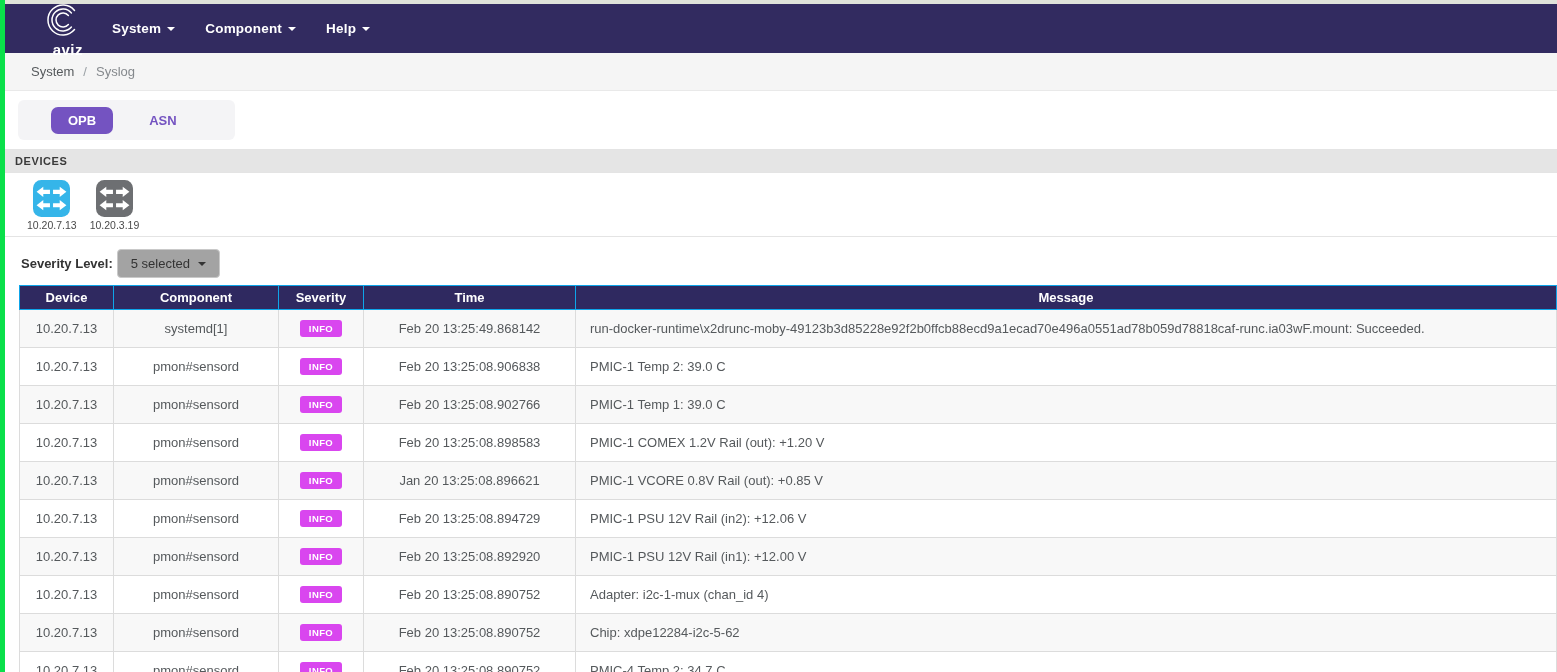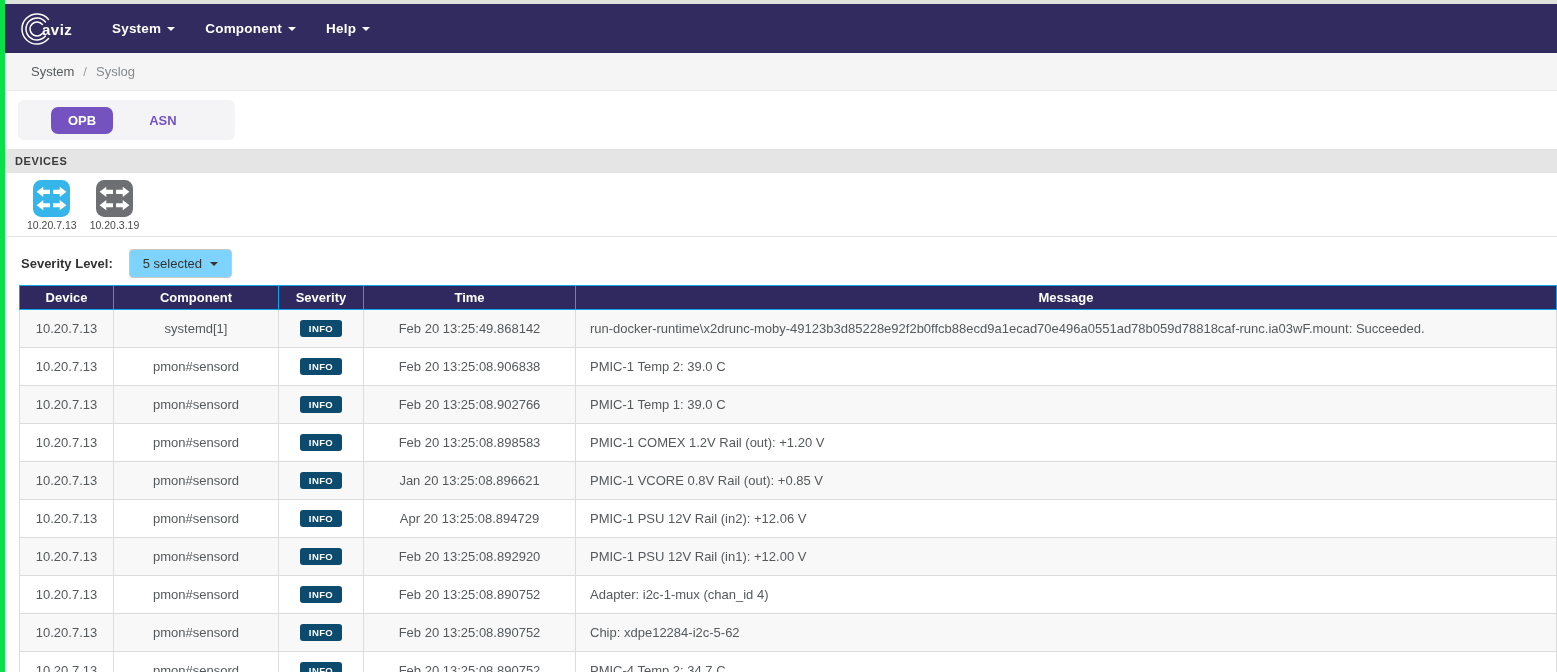--- a/index.html
+++ b/index.html
@@ -10,21 +10,21 @@
     border-left: 5px solid #0ae04a;
     position: relative;
   }
   .top-strip { height: 4px; background: #dfe2da; }
 
   
   .navbar {
     height: 49px; background: #322b60;
     display: flex; align-items: center; padding: 0 12px;
   }
-  .brand { display: flex; align-items: center; cursor: pointer; width: 66px; position: relative; }
+  .brand { display: flex; align-items: flex-end; cursor: pointer; width: 66px; position: relative; flex-direction: column; }
   .brand svg { display: block; }
   .brand-text {
     color: #fff; font-size: 15px; font-weight: bold; letter-spacing: .5px;
     margin-left: -15px; position: relative; top: 1px;
   }
   .nav-items { display: flex; align-items: center; margin-left: 14px; }
   .nav-item {
     color: #fff; font-size: 13.5px; font-weight: bold; letter-spacing: .2px;
     padding: 8px 15px; cursor: pointer; display: flex; align-items: center; gap: 6px;
   }
@@ -63,25 +63,25 @@
     background: #e5e5e5; border-bottom: 1px solid #e4e4e4;
     font-size: 11px; font-weight: bold; letter-spacing: .6px; color: #3a3a3a;
     padding: 5px 10px;
   }
   .devices-body { display: flex; gap: 13px; padding: 7px 10px 5px 22px; background: #fff; }
   .device-card { text-align: center; cursor: pointer; }
   .device-card svg { display: block; margin: 0 auto; }
   .device-label { font-size: 10.5px; color: #4a4a4a; margin-top: 2px; }
 
   
-  .severity-row { display: flex; align-items: center; gap: 16px; margin: 12px 0 7px 16px; }
+  .severity-row { display: flex; align-items: center; gap: 4px; margin: 12px 0 7px 16px; }
   .severity-label { font-size: 13px; font-weight: bold; color: #333; }
   .dropdown-btn {
     display: inline-flex; align-items: center; gap: 8px;
-    background: #7dd3fc; border: 1px solid #c9c9c9; border-radius: 4px;
+    background: #a3a3a3; border: 1px solid #c9c9c9; border-radius: 4px;
     font-family: inherit; font-size: 13px; color: #333;
     padding: 6px 13px; cursor: pointer;
   }
 
   
   table.syslog {
     margin-left: 14px; width: calc(100% - 14px);
     border-collapse: collapse; font-size: 13px; color: #55595c;
     table-layout: fixed;
   }
@@ -91,21 +91,21 @@
   }
   table.syslog tbody td {
     border: 1px solid #dcdcdc; padding: 6px 8px; height: 38px;
     text-align: center; vertical-align: middle;
     overflow: hidden; white-space: nowrap;
   }
   table.syslog tbody td.msg { text-align: left; padding-left: 14px; }
   table.syslog tbody tr:nth-child(odd) td { background: #f8f8f8; }
   table.syslog tbody tr:nth-child(even) td { background: #ffffff; }
   .badge-info {
-    display: inline-block; background: #0c4a6e; color: #fff;
+    display: inline-block; background: #d946ef; color: #fff;
     font-size: 9.5px; font-weight: bold; letter-spacing: .4px;
     padding: 3px 9px; border-radius: 3px;
   }
 </style>
 </head>
 <body>
 
 
 
 <div class="top-strip"></div>
@@ -232,21 +232,21 @@
         <td>10.20.7.13</td>
         <td>pmon#sensord</td>
         <td><span class="badge-info">INFO</span></td>
         <td>Jan 20 13:25:08.896621</td>
         <td class="msg">PMIC-1 VCORE 0.8V Rail (out): +0.85 V</td>
       </tr>
       <tr>
         <td>10.20.7.13</td>
         <td>pmon#sensord</td>
         <td><span class="badge-info">INFO</span></td>
-        <td>Apr 20 13:25:08.894729</td>
+        <td>Feb 20 13:25:08.894729</td>
         <td class="msg">PMIC-1 PSU 12V Rail (in2): +12.06 V</td>
       </tr>
       <tr>
         <td>10.20.7.13</td>
         <td>pmon#sensord</td>
         <td><span class="badge-info">INFO</span></td>
         <td>Feb 20 13:25:08.892920</td>
         <td class="msg">PMIC-1 PSU 12V Rail (in1): +12.00 V</td>
       </tr>
       <tr>

